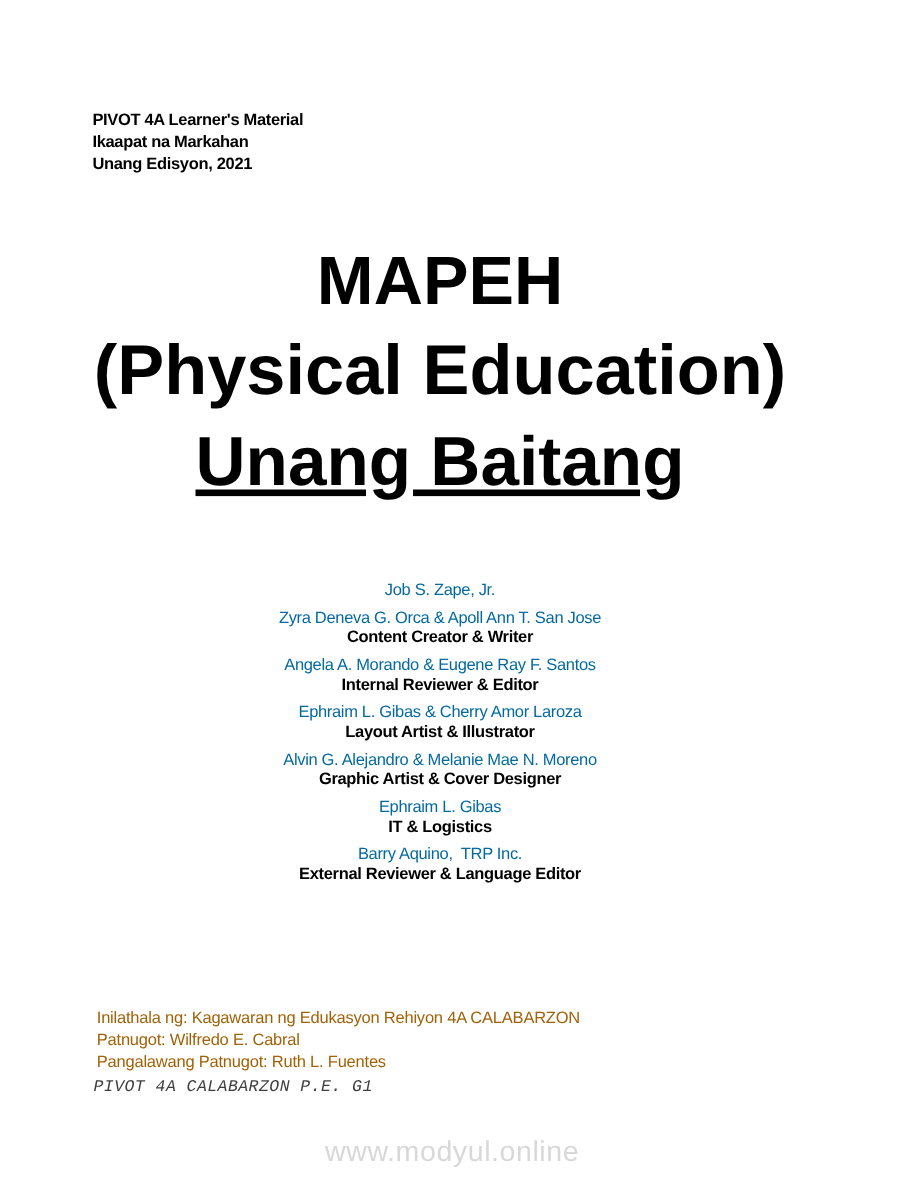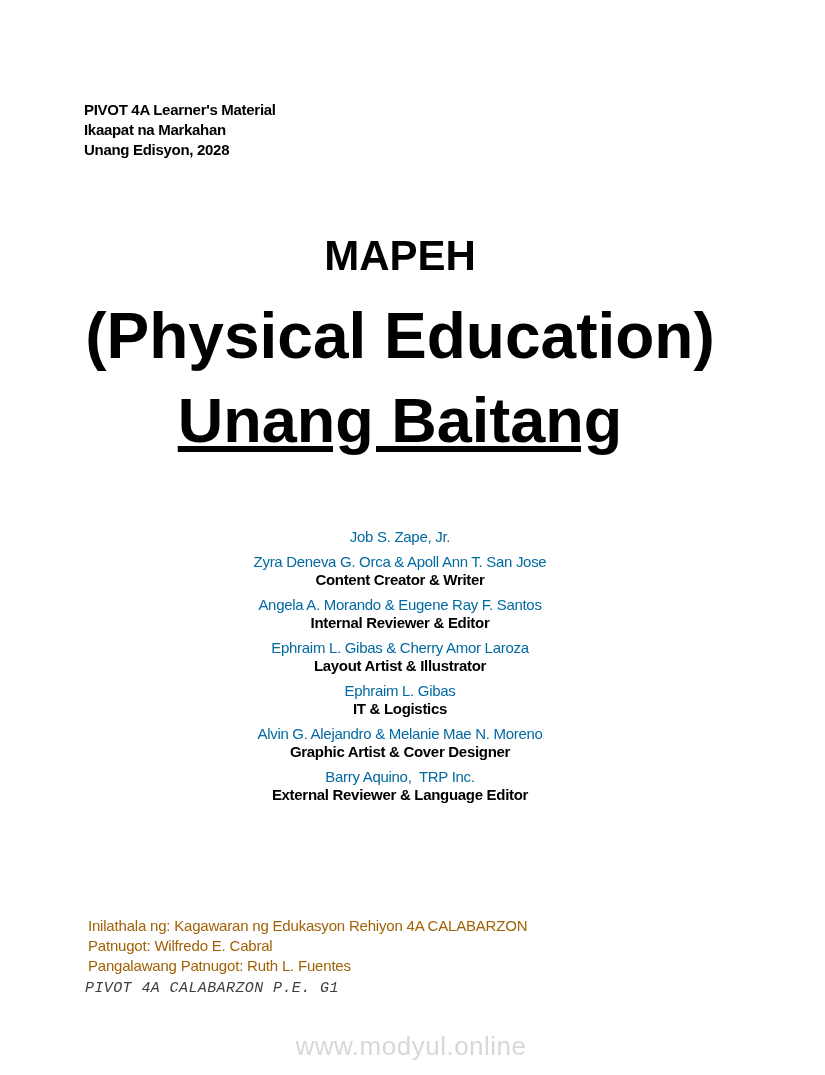--- a/index.html
+++ b/index.html
@@ -26,21 +26,21 @@
     line-height: 20px;
     letter-spacing: -0.3px;
     color: #000000;
   }
   .title-main {
     position: absolute;
     left: 0;
     top: 224px;
     width: 800px;
     text-align: center;
-    font-size: 42px;
+    font-size: 62px;
     line-height: 64px;
     font-weight: bold;
     letter-spacing: 0px;
   }
   .title-sub {
     position: absolute;
     left: 0;
     top: 298px;
     width: 800px;
     text-align: center;
@@ -112,21 +112,21 @@
   }
 </style>
 </head>
 <body>
 
 <div class="page">
 
   <div class="edition-block">
     <div>PIVOT 4A Learner's Material</div>
     <div>Ikaapat na Markahan</div>
-    <div>Unang Edisyon, 2028</div>
+    <div>Unang Edisyon, 2021</div>
   </div>
 
   <div class="title-main">MAPEH</div>
   <div class="title-sub">(Physical Education)</div>
   <div class="title-grade">Unang Baitang</div>
 
   <div class="credits">
     <div class="credit">
       <div class="credit-names">Job S. Zape, Jr.</div>
     </div>
@@ -136,26 +136,26 @@
     </div>
     <div class="credit">
       <div class="credit-names">Angela A. Morando &amp; Eugene Ray F. Santos</div>
       <div class="credit-role">Internal Reviewer &amp; Editor</div>
     </div>
     <div class="credit">
       <div class="credit-names">Ephraim L. Gibas &amp; Cherry Amor Laroza</div>
       <div class="credit-role">Layout Artist &amp; Illustrator</div>
     </div>
     <div class="credit">
+      <div class="credit-names">Alvin G. Alejandro &amp; Melanie Mae N. Moreno</div>
+      <div class="credit-role">Graphic Artist &amp; Cover Designer</div>
+    </div>
+    <div class="credit">
       <div class="credit-names">Ephraim L. Gibas</div>
       <div class="credit-role">IT &amp; Logistics</div>
-    </div>
-    <div class="credit">
-      <div class="credit-names">Alvin G. Alejandro &amp; Melanie Mae N. Moreno</div>
-      <div class="credit-role">Graphic Artist &amp; Cover Designer</div>
     </div>
     <div class="credit">
       <div class="credit-names">Barry Aquino,  TRP Inc.</div>
       <div class="credit-role">External Reviewer &amp; Language Editor</div>
     </div>
   </div>
 
   <div class="publisher">
     <div>Inilathala ng: Kagawaran ng Edukasyon Rehiyon 4A CALABARZON</div>
     <div>Patnugot: Wilfredo E. Cabral</div>

